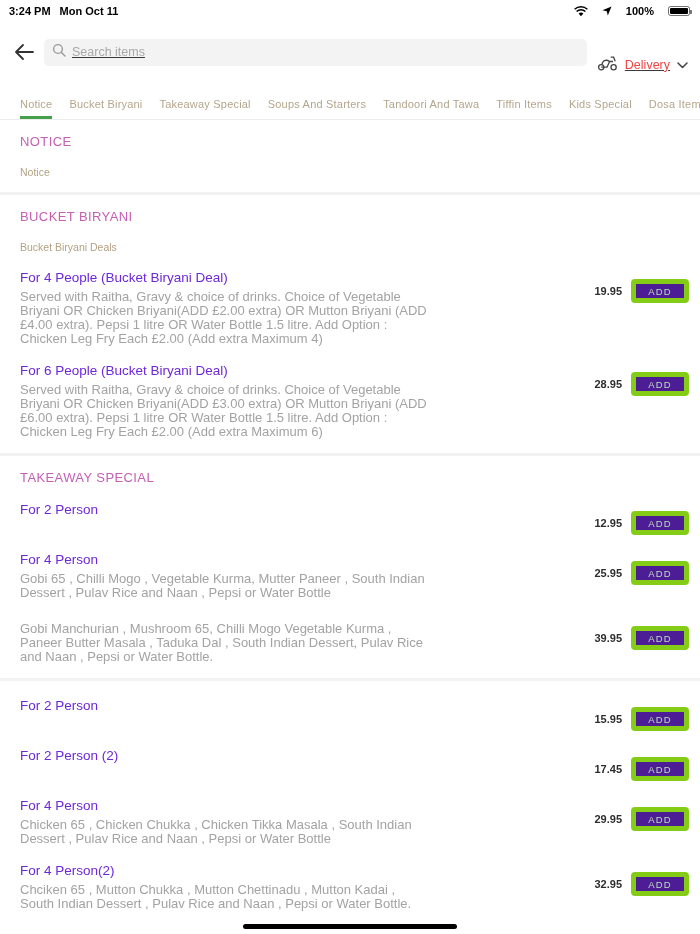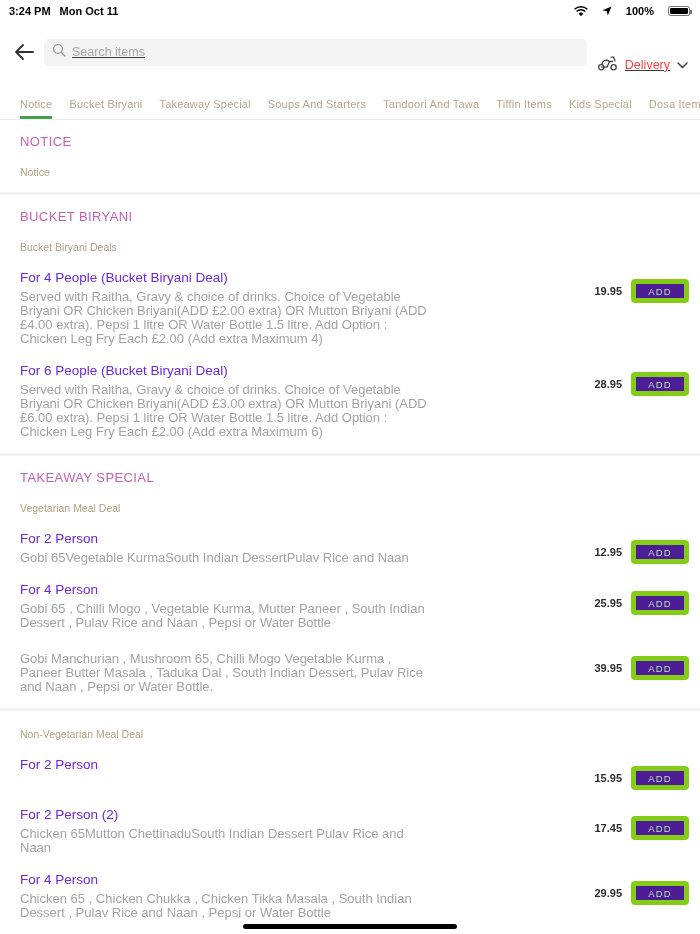--- a/index.html
+++ b/index.html
@@ -192,25 +192,23 @@
             <span class="item-price">28.95</span>
             <button class="add-button">ADD</button>
           </div>
         </div>
         <div class="divider"></div>
       </div>
     </div>
     <div class="section">
       <div class="section-title">TAKEAWAY SPECIAL</div>
       <div class="group">
-        <div class="group-subtitle">Vegetarian Meal Deal</div>
         <div class="item">
           <div class="item-main">
             <div class="item-name">For 2 Person</div>
-            <div class="item-desc">Gobi 65Vegetable KurmaSouth Indian DessertPulav Rice and Naan</div>
           </div>
           <div class="item-right">
             <span class="item-price">12.95</span>
             <button class="add-button">ADD</button>
           </div>
         </div>
         <div class="item">
           <div class="item-main">
             <div class="item-name">For 4 Person</div>
             <div class="item-desc">Gobi 65 , Chilli Mogo , Vegetable Kurma, Mutter Paneer , South Indian Dessert , Pulav Rice and Naan , Pepsi or Water Bottle</div>
@@ -225,51 +223,53 @@
             <div class="item-desc">Gobi Manchurian , Mushroom 65, Chilli Mogo Vegetable Kurma , Paneer Butter Masala , Taduka Dal , South Indian Dessert, Pulav Rice and Naan , Pepsi or Water Bottle.</div>
           </div>
           <div class="item-right">
             <span class="item-price">39.95</span>
             <button class="add-button">ADD</button>
           </div>
         </div>
         <div class="divider"></div>
       </div>
       <div class="group">
-        <div class="group-subtitle">Non-Vegetarian Meal Deal</div>
         <div class="item">
           <div class="item-main">
             <div class="item-name">For 2 Person</div>
           </div>
           <div class="item-right">
             <span class="item-price">15.95</span>
             <button class="add-button">ADD</button>
           </div>
         </div>
         <div class="item">
           <div class="item-main">
             <div class="item-name">For 2 Person (2)</div>
-            <div class="item-desc">Chicken 65Mutton ChettinaduSouth Indian Dessert Pulav Rice and Naan</div>
           </div>
           <div class="item-right">
             <span class="item-price">17.45</span>
             <button class="add-button">ADD</button>
           </div>
         </div>
         <div class="item">
           <div class="item-main">
             <div class="item-name">For 4 Person</div>
             <div class="item-desc">Chicken 65 , Chicken Chukka , Chicken Tikka Masala , South Indian Dessert , Pulav Rice and Naan , Pepsi or Water Bottle</div>
           </div>
           <div class="item-right">
             <span class="item-price">29.95</span>
             <button class="add-button">ADD</button>
           </div>
         </div>
         <div class="item">
+          <div class="item-main">
+            <div class="item-name">For 4 Person(2)</div>
+            <div class="item-desc">Chciken 65 , Mutton Chukka , Mutton Chettinadu , Mutton Kadai , South Indian Dessert , Pulav Rice and Naan , Pepsi or Water Bottle.</div>
+          </div>
           <div class="item-right">
             <span class="item-price">32.95</span>
             <button class="add-button">ADD</button>
           </div>
         </div>
       </div>
     </div>
   </div>
 
 <div class="home-indicator"></div>

